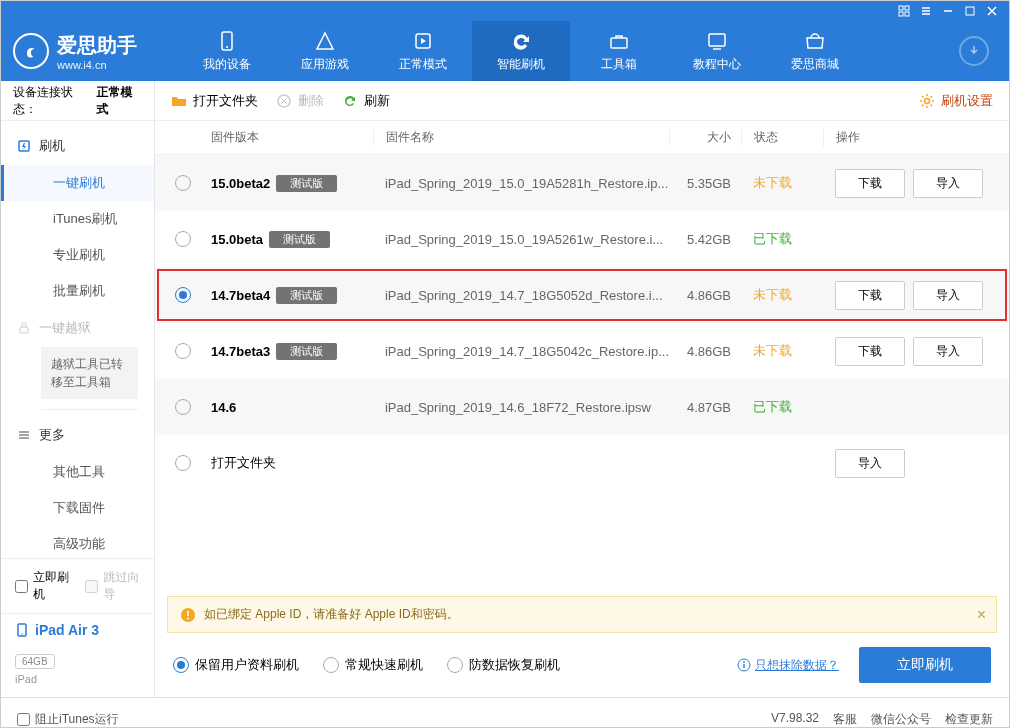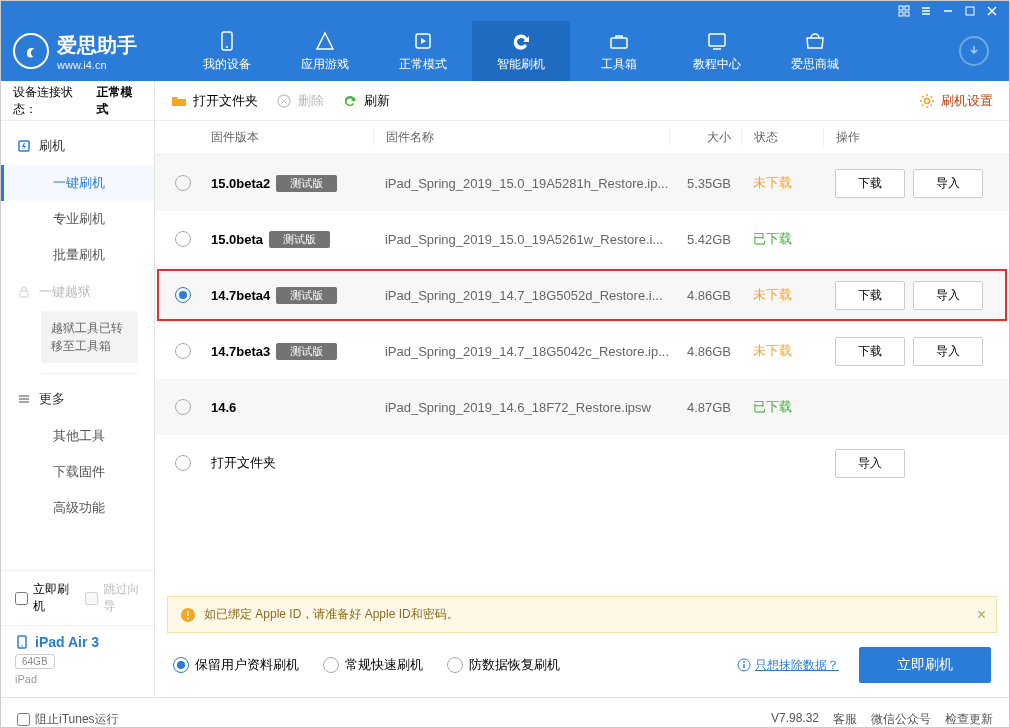--- a/index.html
+++ b/index.html
@@ -38,21 +38,21 @@
 .side-head.disabled { color: #bbb; }
 .side-box { margin: 0 16px 10px 40px; background: #f3f3f3; padding: 8px 10px; font-size: 12px; color: #666; line-height: 1.5; }
 .side-divider { height: 1px; background: #eee; margin: 6px 16px 6px 40px; }
 .side-foot { border-top: 1px solid #eee; font-size: 12px; }
 .side-check-row { display: flex; gap: 16px; padding: 10px 14px; align-items: center; }
 .chk { display: flex; align-items: center; gap: 5px; }
 .chk input { width: 13px; height: 13px; }
 .chk.dis { color: #bbb; }
 .device-block { padding: 8px 14px 12px; border-top: 1px solid #eee; }
 .device-name { color: #2b7cd8; font-size: 14px; font-weight: bold; display: flex; align-items: center; gap: 6px; }
-.device-badge { display: inline-block; border: 1px solid #ccc; border-radius: 3px; font-size: 10px; color: #888; padding: 1px 6px; margin-top: 4px; font-weight: normal; }
+.device-badge { display: inline-block; border: 1px solid #ccc; border-radius: 3px; font-size: 10px; color: #888; padding: 1px 6px; margin-top: 16px; font-weight: normal; }
 .device-os { color: #999; font-size: 11px; margin-top: 4px; }
 
 
 .main { flex: 1; display: flex; flex-direction: column; }
 .toolbar { height: 40px; border-bottom: 1px solid #eee; display: flex; align-items: center; padding: 0 16px; font-size: 13px; gap: 18px; }
 .tb-item { display: flex; align-items: center; gap: 6px; cursor: pointer; }
 .tb-item.disabled { color: #bbb; }
 .tb-right { margin-left: auto; display: flex; align-items: center; gap: 6px; color: #c2410c; }
 .tb-ic { width: 16px; height: 16px; display: inline-flex; align-items: center; justify-content: center; }
 
@@ -220,20 +220,21 @@
     <div class="side-nav">
       <div class="side-head">
         <svg class="ic" viewBox="0 0 14 14">
             <rect x="2" y="2" width="10" height="10" rx="1" fill="none" stroke="#2b7cd8" stroke-width="1.5"></rect>
             <path d="M7 4l-2 4h2l-1 3 3-4H7l1-3z" fill="#2b7cd8"></path>
           </svg>
         <span>刷机</span>
       </div>
       <div id="flash-subs">
           <div class="side-sub active">一键刷机</div>
+          <div class="side-sub">iTunes刷机</div>
           <div class="side-sub">专业刷机</div>
           <div class="side-sub">批量刷机</div>
         </div>
       <div class="side-head disabled">
         <svg class="ic" viewBox="0 0 14 14">
             <rect x="3" y="6" width="8" height="6" rx="1" fill="none" stroke="#ccc"></rect>
             <path d="M5 6V4a2 2 0 014 0v2" fill="none" stroke="#ccc"></path>
           </svg>
         <span>一键越狱</span>
       </div>

